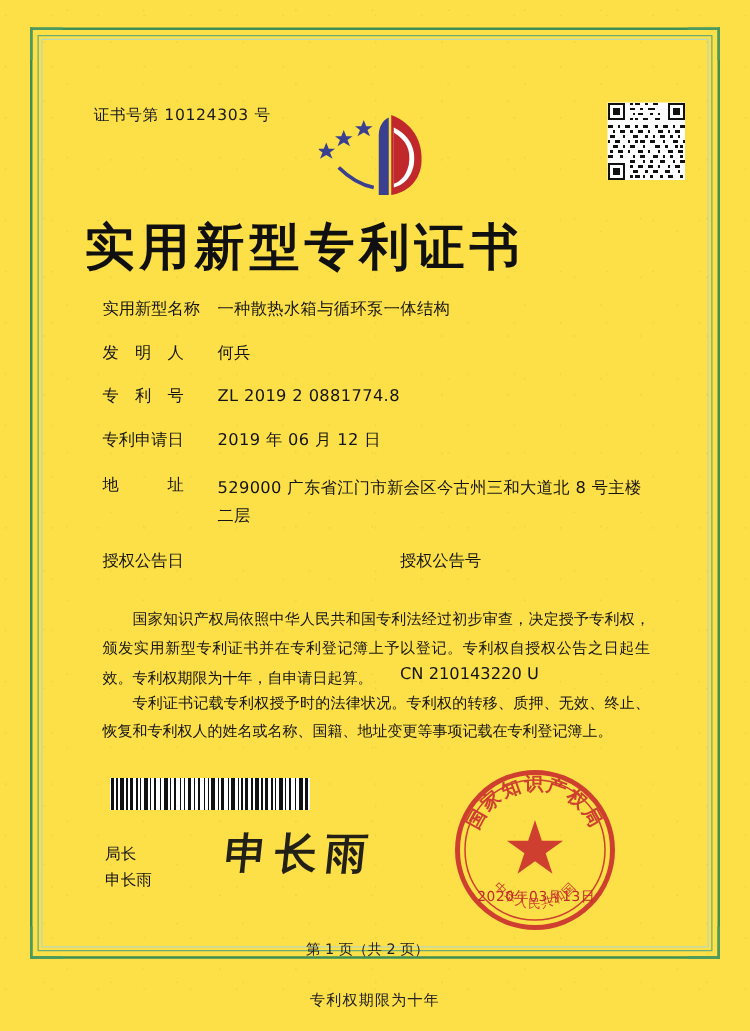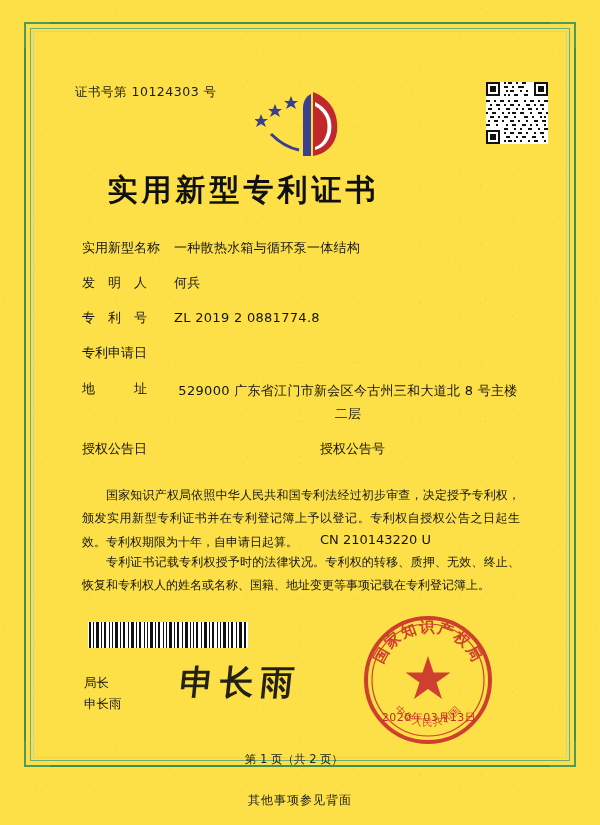--- a/index.html
+++ b/index.html
@@ -95,21 +95,21 @@
     height: 72px;
   }
 
   
   .title {
     position: absolute;
     left: 0;
     top: 170px;
     width: 487px;
     text-align: center;
-    font-size: 30px;
+    font-size: 40px;
     font-weight: bold;
     letter-spacing: 4px;
     color: #101010;
     font-family: "DejaVu Sans", "Liberation Sans", sans-serif;
   }
 
   
   .fields {
     position: absolute;
     left: 82px;
@@ -129,21 +129,20 @@
     flex: 0 0 92px;
     letter-spacing: 0px;
     white-space: nowrap;
   }
   .row .val {
     flex: 1;
     letter-spacing: 0.3px;
   }
   .row .val.wrap {
     line-height: 1.8;
-    text-align: center;
   }
   .row-two {
     display: flex;
     align-items: flex-start;
     margin-bottom: 14px;
   }
   .row-two .half {
     display: flex;
     align-items: flex-start;
     flex-direction: column;
@@ -408,20 +407,21 @@
       <div class="val">何兵</div>
     </div>
 
     <div class="row">
       <div class="lbl">专　利　号</div>
       <div class="val">ZL 2019 2 0881774.8</div>
     </div>
 
     <div class="row">
       <div class="lbl">专利申请日</div>
+      <div class="val">2019 年 06 月 12 日</div>
     </div>
 
 
     <div class="row">
       <div class="lbl">地　　　址</div>
       <div class="val wrap">529000 广东省江门市新会区今古州三和大道北 8 号主楼二层</div>
     </div>
 
     <div class="row-two">
       <div class="half first">
@@ -506,16 +506,16 @@
         <path id="arcBottom" d="M 26 72 A 42 42 0 0 0 110 72" fill="none"></path>
         <text font-size="10" fill="#c8292d" font-family="'DejaVu Sans', sans-serif" letter-spacing="1">
           <textPath href="#arcBottom" startOffset="50%" text-anchor="middle">中华人民共和国</textPath>
         </text>
       </g>
     </svg>
   </div>
   <div class="seal-date">2020年03月13日</div>
 
   <div class="page-no">第 1 页（共 2 页）</div>
-  <div class="footer-note">其他事项参见背面</div>
+  <div class="footer-note">专利权期限为十年</div>
 
   <div class="speckle"></div>
 </div>
 
 </body></html>

